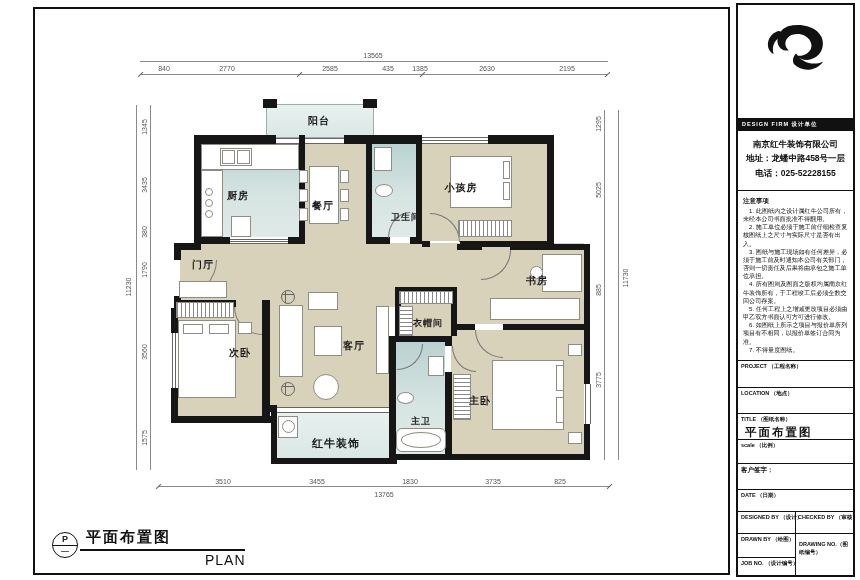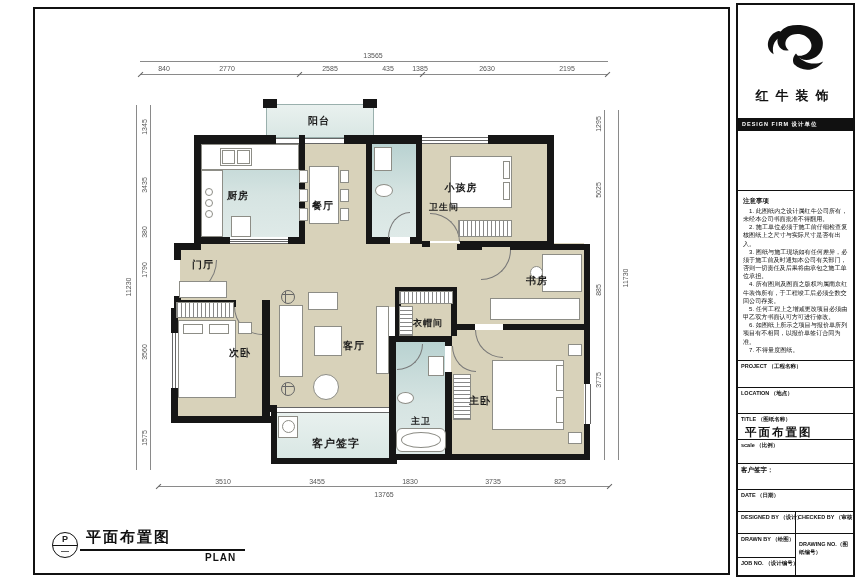--- a/index.html
+++ b/index.html
@@ -39,21 +39,21 @@
   .d{position:absolute;font-size:7px;color:#555;transform:translate(-50%,-50%);white-space:nowrap;}
   .dv{position:absolute;font-size:7px;color:#555;transform:translate(-50%,-50%) rotate(-90deg);white-space:nowrap;}
   .tick{position:absolute;width:1px;height:7px;background:#666;transform:rotate(45deg);}
   
   .bubble{position:absolute;width:24px;height:24px;border:1px solid #111;border-radius:50%;
       background:linear-gradient(#111,#111) center/100% 1px no-repeat;}
   .bubble .t{position:absolute;top:1px;left:0;right:0;text-align:center;font-size:9px;font-weight:700;}
   .bubble .b{position:absolute;bottom:2px;left:0;right:0;text-align:center;font-size:8px;font-weight:700;}
   .cap-title{position:absolute;font-size:15px;font-weight:700;letter-spacing:2px;color:#111;}
   .cap-line{position:absolute;background:#111;}
-  .cap-sub{position:absolute;font-size:10px;font-weight:700;color:#111;letter-spacing:1px;}
+  .cap-sub{position:absolute;font-size:14px;font-weight:400;color:#111;letter-spacing:1px;}
   
   #tblock{position:absolute;left:736px;top:3px;width:119px;height:574px;border:2px solid #111;box-sizing:border-box;background:#fff;}
   .tb-sec{position:absolute;left:0;right:0;border-top:1px solid #111;box-sizing:border-box;}
   .tb-label{position:absolute;top:2px;left:3px;font-size:5.5px;font-weight:700;color:#111;white-space:nowrap;}
   .tb-value{position:absolute;left:7px;top:11px;font-size:11.5px;font-weight:700;letter-spacing:2px;color:#111;}
   #logo-text{position:absolute;top:82px;left:0;right:0;text-align:center;font-size:13px;font-weight:700;
      letter-spacing:7px;font-family:"Liberation Serif","DejaVu Serif",serif;color:#111;}
   #design-bar{position:absolute;top:113px;left:0;right:0;height:13px;background:#111;color:#fff;
      font-size:5.5px;font-weight:700;line-height:13px;padding-left:4px;letter-spacing:1px;box-sizing:border-box;}
   #company{position:absolute;top:132px;left:0;right:0;text-align:center;font-size:8.5px;font-weight:700;line-height:1.7;color:#111;}
@@ -204,30 +204,30 @@
     <i class="f oval" style="left:397px;top:392px;width:17px;height:12px;"></i>
     <i class="f" style="left:396px;top:428px;width:50px;height:24px;border-radius:6px;"></i>
     <i class="f oval" style="left:401px;top:432px;width:40px;height:16px;"></i>
 
     <i class="f" style="left:278px;top:416px;width:20px;height:22px;"></i>
     <i class="f oval" style="left:282px;top:420px;width:13px;height:13px;"></i>
 
     <span class="rl" style="left:319px;top:121px;">阳台</span>
     <span class="rl" style="left:238px;top:196px;">厨房</span>
     <span class="rl" style="left:323px;top:206px;">餐厅</span>
-    <span class="rl" style="left:406px;top:207px;font-size:9px;margin-left:38px;">卫生间</span>
+    <span class="rl" style="left:406px;top:217px;font-size:9px;">卫生间</span>
     <span class="rl" style="left:461px;top:188px;">小孩房</span>
     <span class="rl" style="left:203px;top:265px;font-family:Liberation Mono, monospace;">门厅</span>
     <span class="rl" style="left:537px;top:281px;">书房</span>
     <span class="rl" style="left:240px;top:353px;">次卧</span>
     <span class="rl" style="left:354px;top:346px;">客厅</span>
     <span class="rl" style="left:428px;top:323px;font-size:9px;">衣帽间</span>
     <span class="rl" style="left:480px;top:401px;">主卧</span>
     <span class="rl" style="left:421px;top:421px;font-size:9px;">主卫</span>
-    <span class="rl" style="left:336px;top:443px;font-size:11px;">客户签字</span>
+    <span class="rl" style="left:336px;top:443px;font-size:11px;">红牛装饰</span>
 
     <i class="dl" style="left:140px;top:61px;width:468px;height:1px;"></i>
     <i class="dl" style="left:140px;top:74px;width:468px;height:1px;"></i>
     <i class="dl" style="left:158px;top:486px;width:452px;height:1px;"></i>
     <i class="dl" style="left:150px;top:105px;width:1px;height:365px;"></i>
     <i class="dl" style="left:136px;top:105px;width:1px;height:365px;"></i>
     <i class="dl" style="left:604px;top:110px;width:1px;height:350px;"></i>
     <i class="dl" style="left:618px;top:110px;width:1px;height:350px;"></i>
 
     <i class="tick" style="left:140px;top:71px;"></i>
@@ -276,24 +276,28 @@
   <i class="cap-line" style="left:80px;top:549px;width:165px;height:2px;"></i>
   <span class="cap-sub" style="left:205px;top:552px;">PLAN</span>
 
   <div id="tblock">
 
     <svg width="80" height="60" style="position:absolute;left:18px;top:16px;" viewBox="0 0 100 74">
       <path fill="#111" d="M28,12 C14,16 10,34 22,41 C19,30 24,20 36,18 C33,14 31,12 28,12 Z"></path>
       <path fill="#111" d="M40,6 C66,0 88,14 83,33 C79,48 60,53 51,43 C63,44 73,35 68,25 C63,15 48,13 40,20 C35,25 36,32 41,36 C30,39 24,27 28,18 C31,11 35,8 40,6 Z"></path>
       <path fill="#111" d="M50,40 C58,52 72,56 84,50 C76,62 58,64 48,54 C45,50 46,44 50,40 Z"></path>
     </svg>
-    <div id="logo-text">红牛装饰</div>
 
     <div id="design-bar">DESIGN FIRM  设计单位</div>
 
+    <div id="company">
+      <div>南京红牛装饰有限公司</div>
+      <div>地址：龙蟠中路458号一层</div>
+      <div>电话：025-52228155</div>
+    </div>
 
     <div id="notes">
       <div class="nh">注意事项</div>
       <div class="ni">1. 此图纸内之设计属红牛公司所有，未经本公司书面批准不得翻用。</div>
       <div class="ni">2. 施工单位必须于施工前仔细检查复核图纸上之尺寸与实际尺寸是否有出入。</div>
       <div class="ni">3. 图纸与施工现场如有任何差异，必须于施工前及时通知本公司有关部门，否则一切责任及后果将由承包之施工单位承担。</div>
       <div class="ni">4. 所有图则及图面之版权均属南京红牛装饰所有，于工程竣工后必须全数交回公司存案。</div>
       <div class="ni">5. 任何工程上之增减更改项目必须由甲乙双方书面认可方可进行修改。</div>
       <div class="ni">6. 如图纸上所示之项目与报价单所列项目有不相同，以报价单签订合同为准。</div>
       <div class="ni">7. 不得量度图纸。</div>

